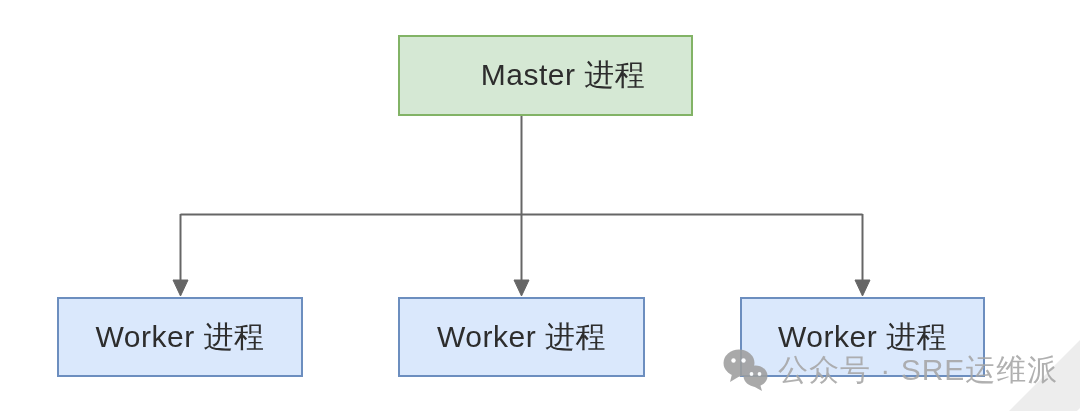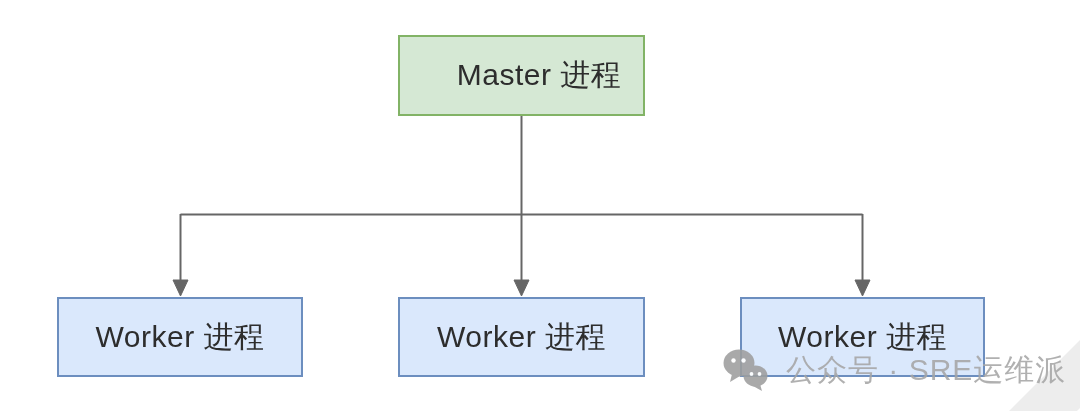--- a/index.html
+++ b/index.html
@@ -38,21 +38,21 @@
     align-items: center;
     justify-content: center;
     font-size: 30px;
     color: var(--text-color, #2d2d2d);
     z-index: 2;
     letter-spacing: 0.5px;
     white-space: nowrap;
   }
   .node-master {
     left: 398px; top: 35px;
-    width: 247px; height: 81px;
+    width: 295px; height: 81px;
     background: var(--master-fill, #d5e8d4);
     border: 2px solid var(--master-border, #82b366);
     padding-left: 35px;
   }
   .node-worker {
     top: 297px;
     width: 246px; height: 80px;
     background: var(--worker-fill, #dae8fc);
     border: 2px solid var(--worker-border, #6c8ebf);
   }
@@ -76,21 +76,21 @@
     width: 220px; height: 48px;
     background: #ededed;
     transform: rotate(-45deg);
     z-index: 4;
   }
   .watermark {
     position: absolute;
     left: 722px; top: 348px;
     display: flex;
     align-items: center;
-    gap: 16px;
+    gap: 8px;
     z-index: 5;
     opacity: 0.88;
   }
   .watermark-text {
     font-size: 30px;
     color: var(--watermark-color, #a6a6a6);
     letter-spacing: 1px;
     white-space: nowrap;
   }
   .wechat-icon { display: block; }

